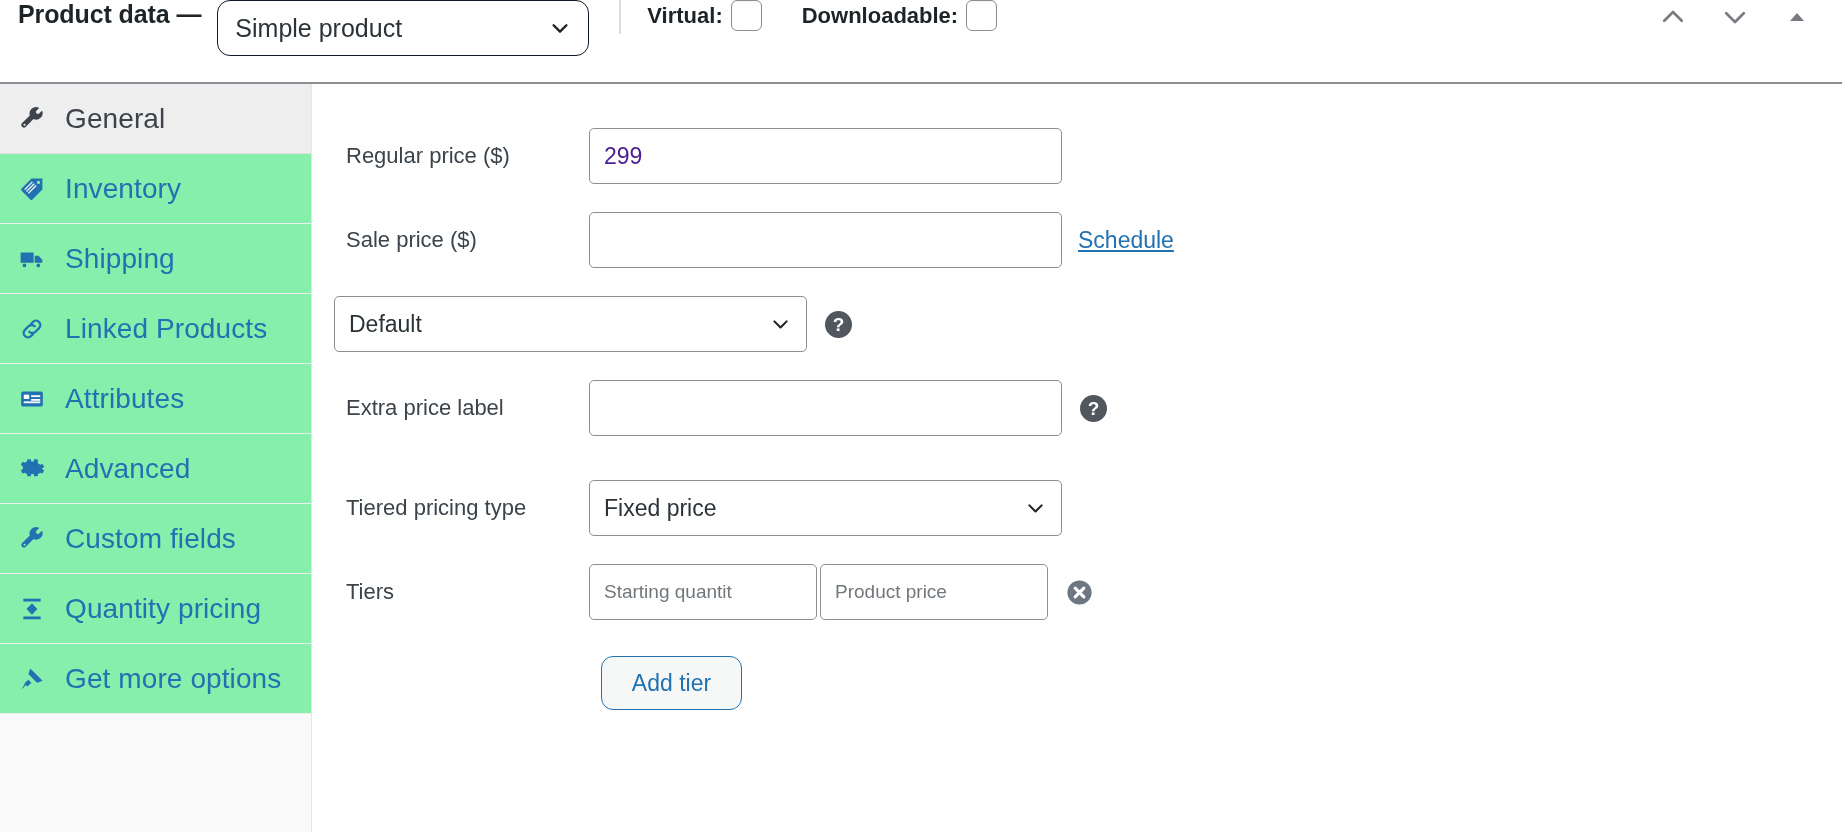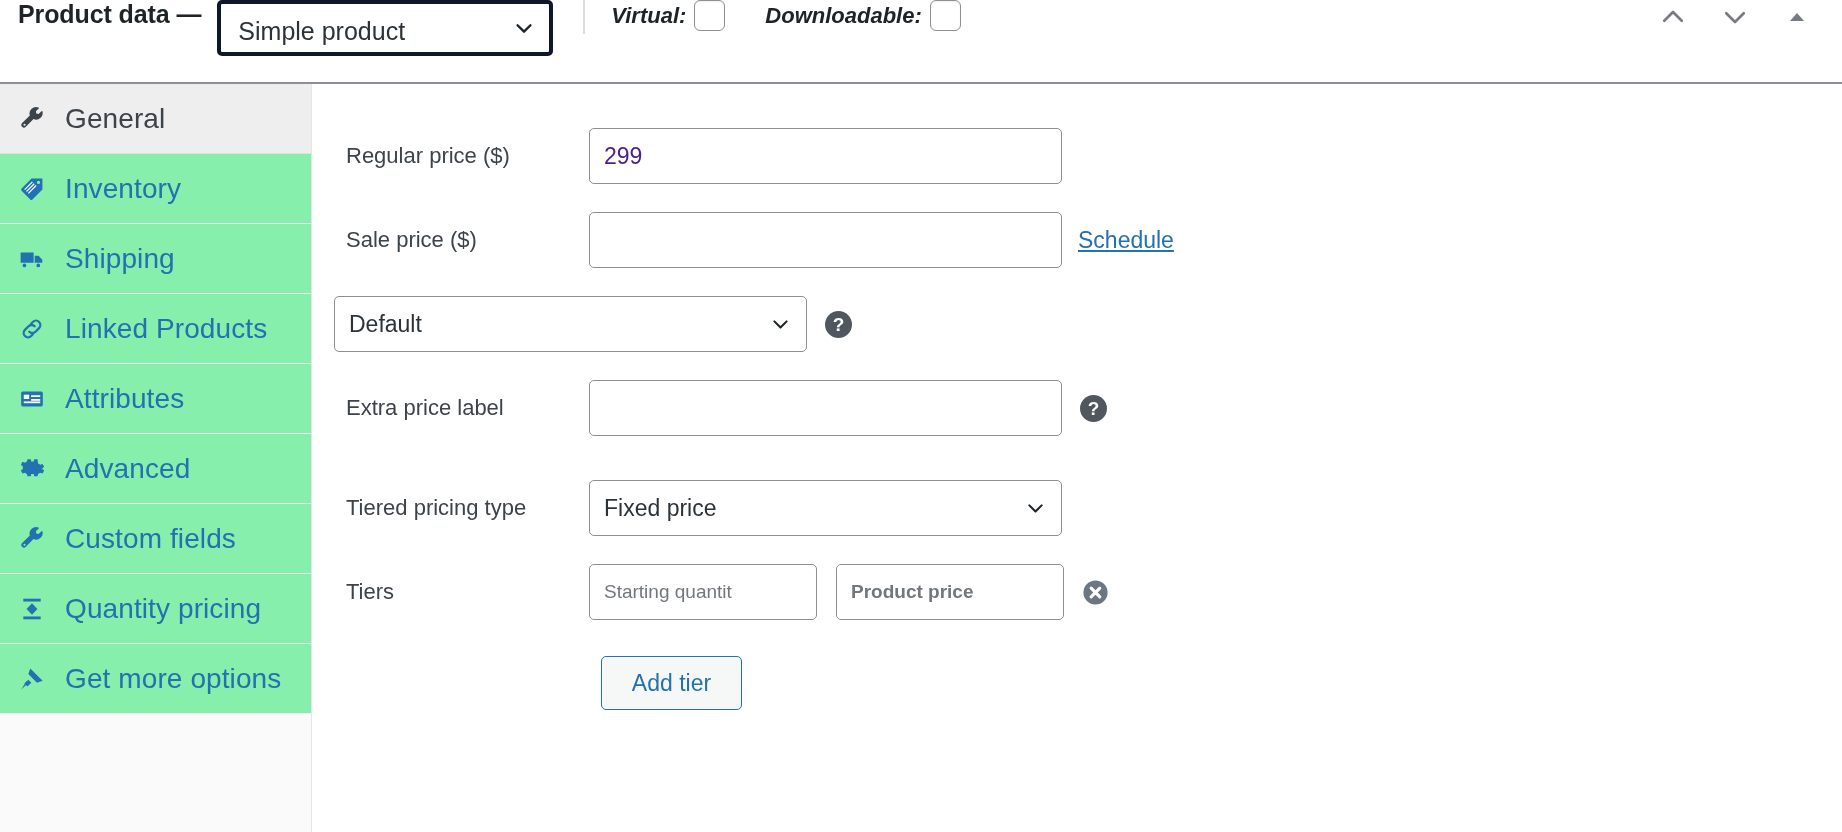--- a/index.html
+++ b/index.html
@@ -36,28 +36,28 @@
     white-space: nowrap;
     letter-spacing: -0.1px;
   }
   .type-select-wrap {
     margin-left: 16px;
     position: relative;
   }
   .type-select {
     appearance: none;
     -webkit-appearance: none;
-    width: 336px;
+    width: 372px;
     height: 56px;
     font-size: 25px;
     font-family: "Liberation Sans", sans-serif;
     color: #2c3338;
     background: #fff;
-    border: 4px solid #0f172a;
-    border-radius: 5px;
+    border: 1px solid #0f172a;
+    border-radius: 13px;
     padding: 0 46px 0 17px;
     line-height: 54px;
     cursor: pointer;
   }
   .type-select-wrap .chev {
     position: absolute;
     right: 18px;
     top: 50%;
     transform: translateY(-50%);
     pointer-events: none;
@@ -71,21 +71,21 @@
   }
   .chk-group {
     display: flex;
     align-items: center;
     font-size: 22px;
     font-weight: bold;
     color: #1d2327;
     white-space: nowrap;
   }
   .chk-group + .chk-group { margin-left: 40px; }
-  .chk-group .chk-label { margin-right: 8px; font-style: italic; }
+  .chk-group .chk-label { margin-right: 8px; }
   .chkbox {
     width: 31px; height: 31px;
     border: 1px solid #8c8f94;
     border-radius: 6px;
     background: #fff;
     display: inline-block;
     cursor: pointer;
     box-shadow: inset 0 1px 2px rgba(0,0,0,0.06);
   }
   .hdr-right {
@@ -239,21 +239,21 @@
     font-size: 19px;
     font-family: "Liberation Sans", sans-serif;
     color: #2c3338;
     border: 1px solid #8c8f94;
     border-radius: 5px;
     padding: 0 14px;
     background: #fff;
     outline: none;
   }
   .tier-input::placeholder { color: #72777c; opacity: 1; }
-  .tier-input + .tier-input { margin-left: 19px; font-weight: bold; }
+  .tier-input + .tier-input { margin-left: 3px; }
 
   .remove-tier {
     margin-left: 17px;
     width: 29px; height: 29px;
     cursor: pointer;
     color: #6c7781;
     display: flex; align-items: center; justify-content: center;
   }
 
   .addtier-row {
@@ -263,21 +263,21 @@
   }
   .btn-secondary {
     height: 54px;
     min-width: 141px;
     padding: 0 20px;
     font-size: 23px;
     font-family: "Liberation Sans", sans-serif;
     color: #2271b1;
     background: #f6f7f7;
     border: 1px solid #2271b1;
-    border-radius: 5px;
+    border-radius: 12px;
     cursor: pointer;
     line-height: 1;
   }
 </style>
 </head>
 <body>
 
 <div id="panel">
 
   <div class="panel-header">

